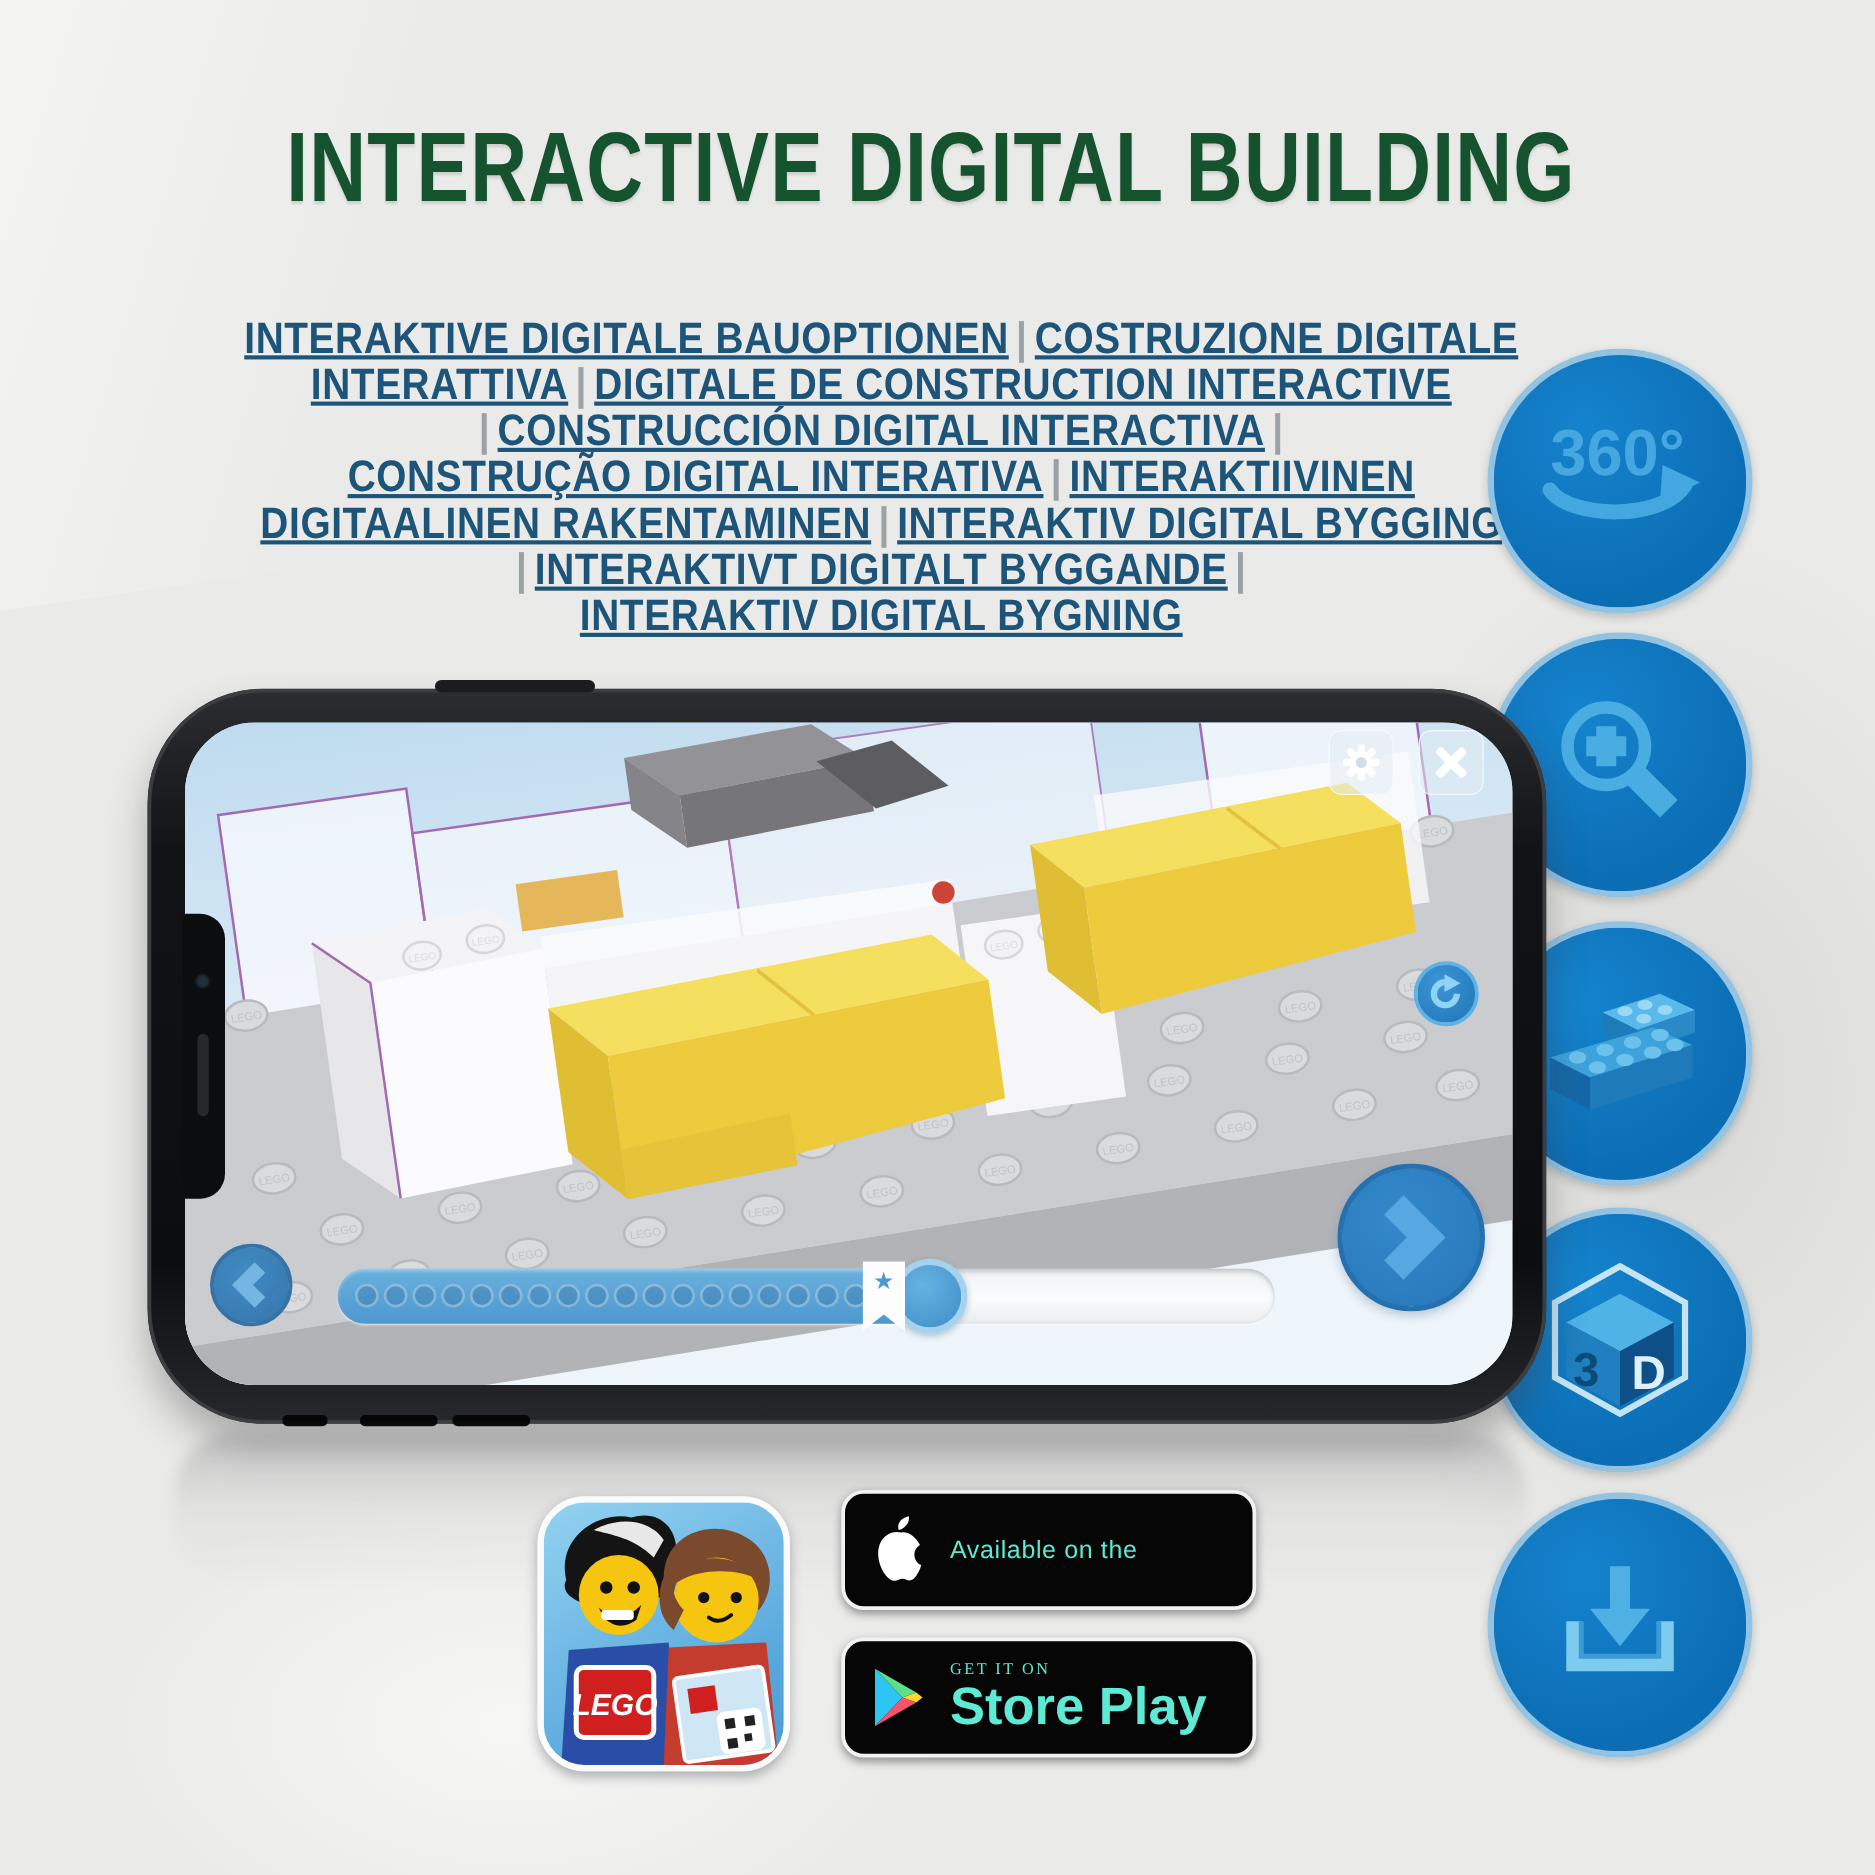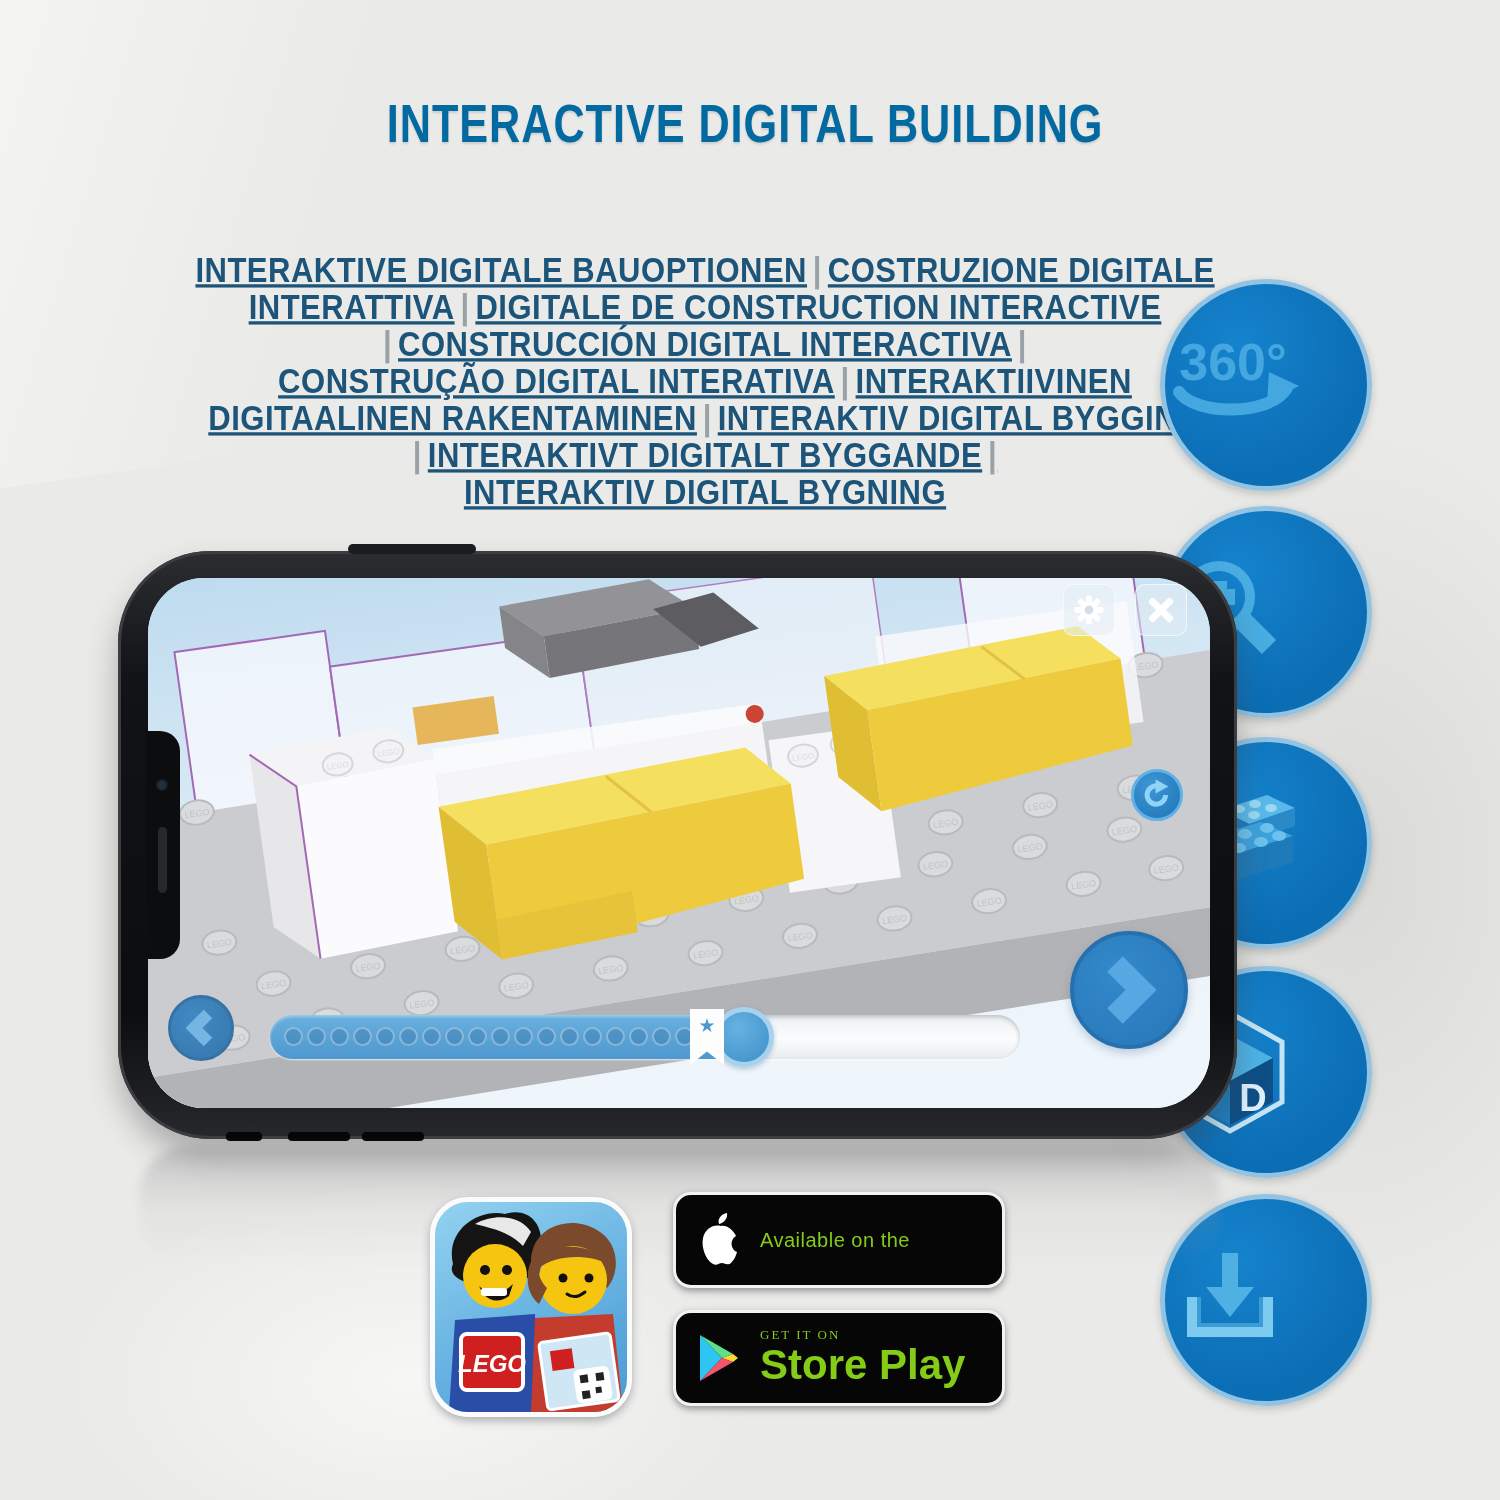--- a/index.html
+++ b/index.html
@@ -13,34 +13,34 @@
     transform:rotate(-8deg);pointer-events:none;}
   .bg-streak2{position:absolute;right:-150px;top:420px;width:600px;height:900px;
     background:radial-gradient(closest-side, rgba(203,203,201,.55), rgba(203,203,201,0));
     pointer-events:none;}
   .bg-streak3{position:absolute;left:60px;bottom:-80px;width:700px;height:400px;
     background:radial-gradient(closest-side, rgba(255,255,255,.6), rgba(255,255,255,0));
     pointer-events:none;}
 
   
   .title{position:absolute;left:0;top:96px;width:1490px;text-align:center;
-    color:#0369a1;font-weight:bold;font-size:46px;letter-spacing:1px;text-decoration:underline;}
+    color:#14532d;font-weight:bold;font-size:67px;letter-spacing:1px;text-decoration:underline;}
   .title span{display:inline-block;transform:scale(.94,1.18);white-space:nowrap;
     text-shadow:0 2px 2px rgba(0,0,0,.12);}
   .subtitle{position:absolute;left:80px;top:252px;width:1250px;text-align:center;
     color:#1d5479;font-weight:bold;font-size:32px;line-height:37px;letter-spacing:.5px;text-decoration:underline;}
   .subtitle .ln{display:block;transform:scale(.97,1.1);white-space:nowrap;}
   .subtitle .sep{color:#9aa2a8;font-weight:bold;padding:0 6px;}
 
   
-  .feat{position:absolute;left:1160px;width:212px;height:212px;border-radius:50%;
+  .feat{position:absolute;left:1190px;width:212px;height:212px;border-radius:50%;
     background:radial-gradient(circle at 36% 30%, #1583cd, #0b6db4 72%);
     border:5px solid #93c3e2;box-sizing:border-box;
     box-shadow:0 3px 8px rgba(0,0,0,.18);
-    display:flex;align-items:center;justify-content:flex-start;}
+    display:flex;align-items:center;justify-content:center;}
   .feat svg{display:block;}
 
   
   .phone{position:absolute;left:118px;top:551px;width:1119px;height:588px;
     background:linear-gradient(180deg,#2c2d30,#121316 22%,#0c0d0f 78%,#27282b);
     border-radius:92px;box-shadow:0 18px 30px rgba(60,60,62,.35), inset 0 0 0 3px #3c3d41;}
   .power-btn{position:absolute;left:230px;top:-7px;width:128px;height:10px;border-radius:5px;background:#1b1c1e;}
   .bottom-slot{position:absolute;bottom:-2px;height:9px;border-radius:4px;background:#060607;}
   .screen{position:absolute;left:30px;top:27px;width:1062px;height:530px;border-radius:56px;
     overflow:hidden;background:linear-gradient(160deg,#c2ddf0,#e2eef8 55%,#eef5fb);}
@@ -85,21 +85,21 @@
     filter:blur(5px);}
 
   
   .app-icon{position:absolute;left:430px;top:1197px;width:202px;height:220px;border-radius:38px;
     background:linear-gradient(150deg,#93d2f1,#5aa9dd 70%,#4b9bd3);
     border:5px solid #fbfbfb;box-sizing:border-box;overflow:hidden;
     box-shadow:0 4px 9px rgba(90,95,100,.45);}
   .badge{position:absolute;left:673px;width:332px;height:96px;background:#060606;
     border:3px solid #f2f2f2;border-radius:18px;box-sizing:border-box;
     box-shadow:0 3px 7px rgba(60,60,62,.5);
-    display:flex;align-items:center;color:#84cc16;}
+    display:flex;align-items:center;color:#5eead4;}
   .badge-appstore{top:1192px;}
   .badge-google{top:1310px;}
   .badge .logo{width:84px;display:flex;justify-content:center;}
   .badge .txt .l1{font-size:20px;letter-spacing:.5px;}
   .badge .txt .l2{font-size:42px;letter-spacing:0;margin-top:-2px;font-weight:bold;}
   .badge-google .txt .l1{font-size:13px;letter-spacing:2px;font-family:Liberation Serif, serif;}
 </style>
 </head>
 <body>
 

